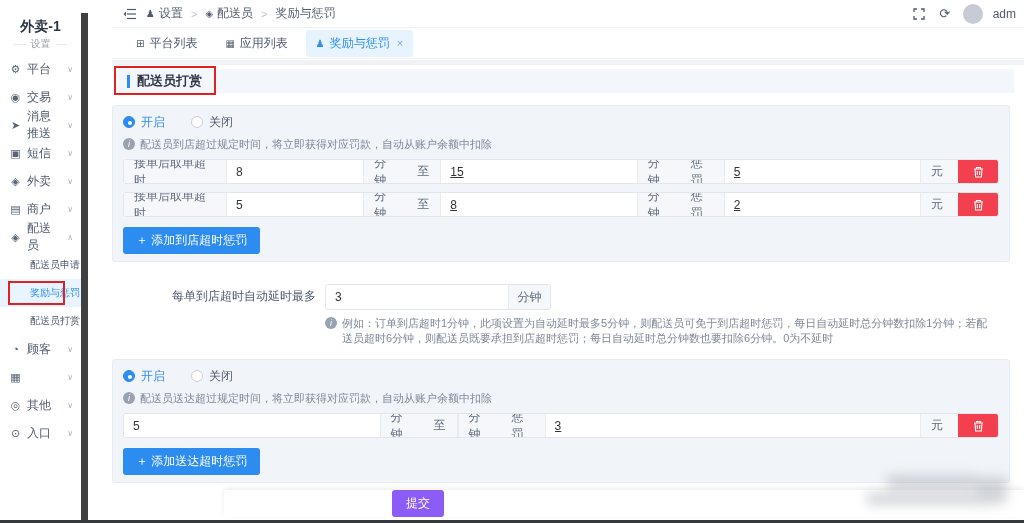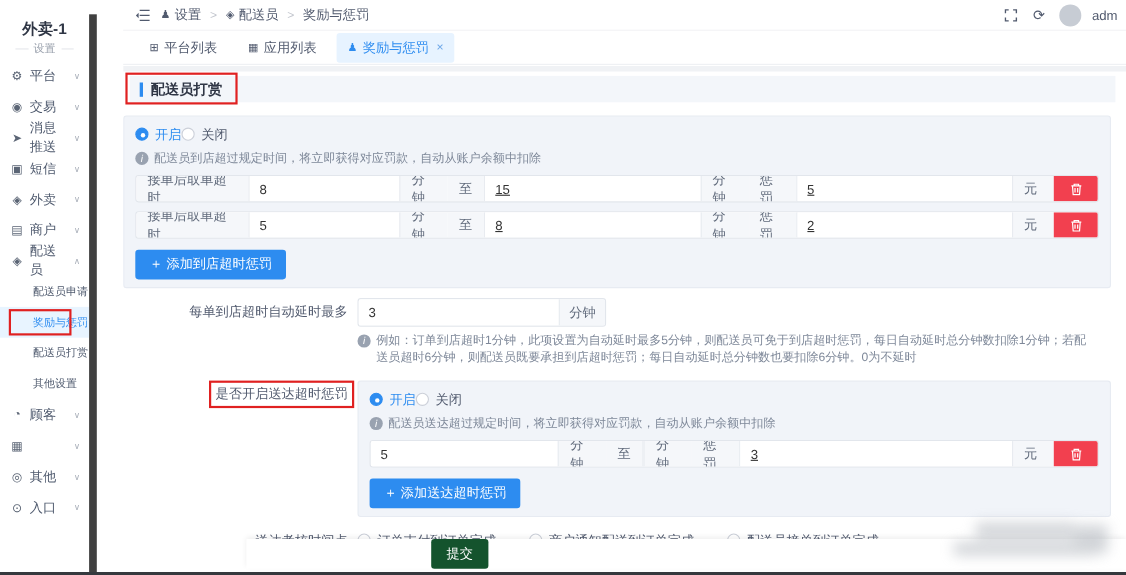--- a/index.html
+++ b/index.html
@@ -42,21 +42,21 @@
   .title-bar { position:relative; display:flex; align-items:center; height:24px; margin:4px 10px 0 6px; background:#f3f6fa; padding-left:9px; }
   .title-bar .blue-bar { width:3px; height:13px; background:#2d8cf0; margin-right:7px; }
   .title-bar .title-text { font-size:13px; font-weight:bold; color:#2f3645; }
 
   .form { padding-top:6px; }
   .form-row { display:flex; align-items:flex-start; margin-top:8px; }
   .form-label { width:213px; flex:none; text-align:right; padding-right:9px; padding-top:5px; font-size:12px; color:#515a6e; line-height:15px; }
   .form-field { flex:1; margin-right:14px; min-width:0; }
 
   .panel { background:#f1f4f9; border:1px solid #e7ebf2; border-radius:3px; padding:7px 10px 7px 10px; }
-  .radio-line { display:flex; align-items:center; height:18px; }
+  .radio-line { display:flex; align-items:center; gap:26px; height:18px; }
   .radio-opt { display:flex; align-items:center; gap:6px; font-size:12px; color:#515a6e; cursor:pointer; }
   .radio-opt.checked { color:#2d8cf0; }
   .rdot { width:12px; height:12px; border-radius:50%; border:1px solid #ccd0d9; background:#fff; flex:none; position:relative; }
   .radio-opt.checked .rdot { border-color:#2d8cf0; background:#2d8cf0; }
   .radio-opt.checked .rdot::after { content:""; position:absolute; left:3.5px; top:3.5px; width:4px; height:4px; border-radius:50%; background:#fff; }
   .info-line { display:flex; align-items:flex-start; gap:5px; margin:6px 0 7px 0; font-size:11px; color:#7e8899; line-height:15px; }
   .inf-i { width:12px; height:12px; flex:none; margin-top:1px; border-radius:50%; background:#99a2b0; color:#fff; font-size:9px; display:flex; align-items:center; justify-content:center; font-style:italic; }
 
   .pg-row { display:flex; height:25px; border:1px solid #e2e6ec; border-radius:3px; background:#fff; overflow:hidden; margin-bottom:8px; }
   .pg-cell { display:flex; align-items:center; font-size:12px; color:#606a7b; padding:0 10px; flex:none; }
@@ -68,21 +68,21 @@
 
   .add-btn { display:inline-block; background:#2d8cf0; color:#fff; font-size:12px; border:none; border-radius:3px; padding:5px 13px; cursor:pointer; margin-top:2px; font-family:inherit; }
 
   .mini-group { display:flex; width:225px; height:26px; border:1px solid #e2e6ec; border-radius:3px; background:#fff; overflow:hidden; }
   .mini-group .pg-input { flex:1; }
   .mini-group .suffix { width:42px; flex:none; background:#f5f7fa; border-left:1px solid #e8ebf0; display:flex; align-items:center; justify-content:center; font-size:12px; color:#606a7b; }
 
   .long-info { margin-top:6px; max-width:672px; }
 
   .footer { position:absolute; left:112px; right:0; bottom:3px; height:27px; background:#fff; box-shadow:0 -2px 5px rgba(0,0,0,0.07); display:flex; align-items:center; padding-left:168px; z-index:5; }
-  .submit-btn { background:#14532d; color:#fff; border:none; border-radius:3px; font-size:12px; padding:5px 14px; cursor:pointer; font-family:inherit; }
+  .submit-btn { background:#8b5cf6; color:#fff; border:none; border-radius:3px; font-size:12px; padding:5px 14px; cursor:pointer; font-family:inherit; }
 
   .bottom-strip { position:absolute; left:0; right:0; bottom:0; height:3px; background:#35393e; z-index:9; }
 
   .annot { position:absolute; border:2px solid #e02121; pointer-events:none; z-index:4; }
   .rel { position:relative; display:inline-block; }
 
   .watermark { position:absolute; right:2px; bottom:6px; width:165px; height:50px; z-index:6; filter:blur(6px); opacity:.55; pointer-events:none; }
   .watermark div { position:absolute; background:#aeb3ba; border-radius:2px; }
   .wm1 { left:30px; top:8px; width:90px; height:14px; }
   .wm2 { left:10px; top:26px; width:130px; height:12px; }
@@ -139,23 +139,20 @@
 
     <div class="sub-item">
         <span>配送员申请</span>
       </div>
     <div class="sub-item active">
       <span>奖励与惩罚</span>
       <span class="annot" style="left:8px; right:16px; top:2px; bottom:2px;"></span>
     </div>
     <div class="sub-item">
         <span>配送员打赏</span>
-      </div>
-    <div class="sub-item">
-        <span>其他设置</span>
       </div>
 
     <div class="menu-item">
       <span class="mi-icon">◔</span>
       <span>顾客</span>
       <span class="chev">∨</span>
     </div>
     <div class="menu-item">
       <span class="mi-icon">▦</span>
       <span class="chev">∨</span>
@@ -299,40 +296,35 @@
                       <path d="M6.7 5 V9"></path>
                     </svg>
                 </button>
               </div>
 
               <button class="add-btn">＋ 添加到店超时惩罚</button>
             </div>
           </div>
         </div>
 
-        <div class="form-row" style="margin-top:9px;">
+        <div class="form-row" style="margin-top:22px;">
           <div class="form-label">每单到店超时自动延时最多</div>
           <div class="form-field">
             <div class="mini-group" style="width:226px;">
               <input class="pg-input" value="3" style="">
               <span class="suffix">分钟</span>
             </div>
             <div class="info-line long-info">
               <span class="inf-i">i</span>
               <span>例如：订单到店超时1分钟，此项设置为自动延时最多5分钟，则配送员可免于到店超时惩罚，每日自动延时总分钟数扣除1分钟；若配送员超时6分钟，则配送员既要承担到店超时惩罚；每日自动延时总分钟数也要扣除6分钟。0为不延时</span>
             </div>
           </div>
         </div>
 
         <div class="form-row" style="margin-top:6px;">
-          <div class="form-label">
-            <span class="rel"><span>是否开启送达超时惩罚</span>
-              <span class="annot" style="left:-6px; right:-6px; top:-5px; bottom:-5px;"></span>
-            </span>
-          </div>
           <div class="form-field">
             <div class="panel">
               <div class="radio-line">
                 <span class="radio-opt checked">
                     <span class="rdot"></span>
                     <span>开启</span>
                   </span>
                 <span class="radio-opt">
                     <span class="rdot"></span>
                     <span>关闭</span>

